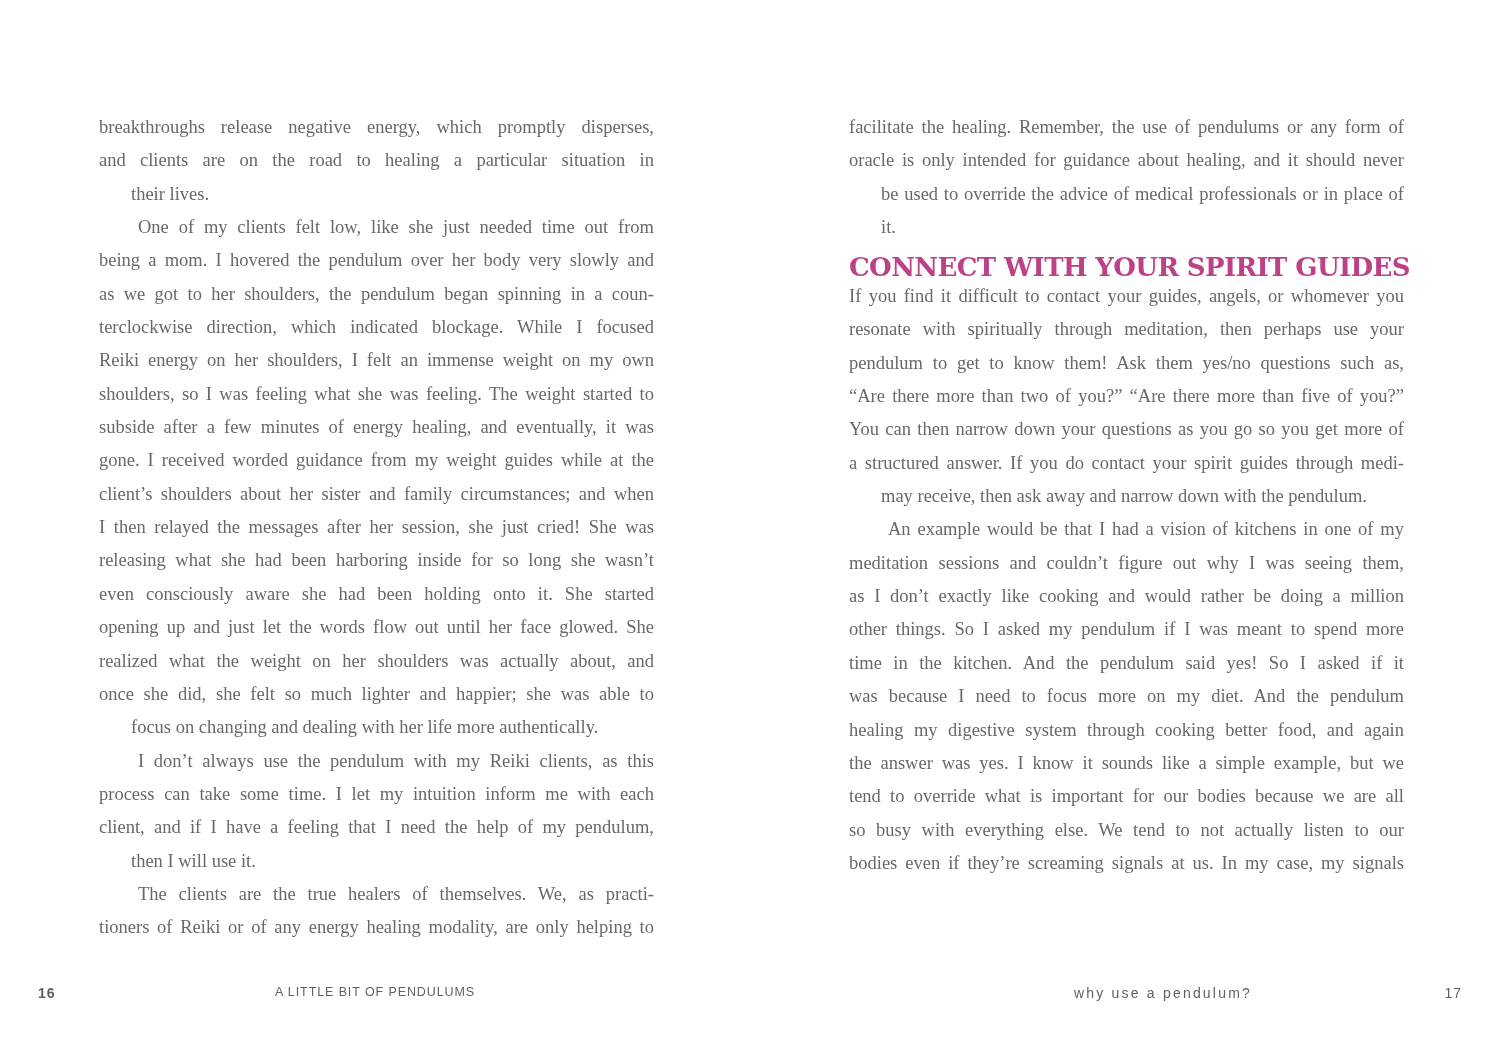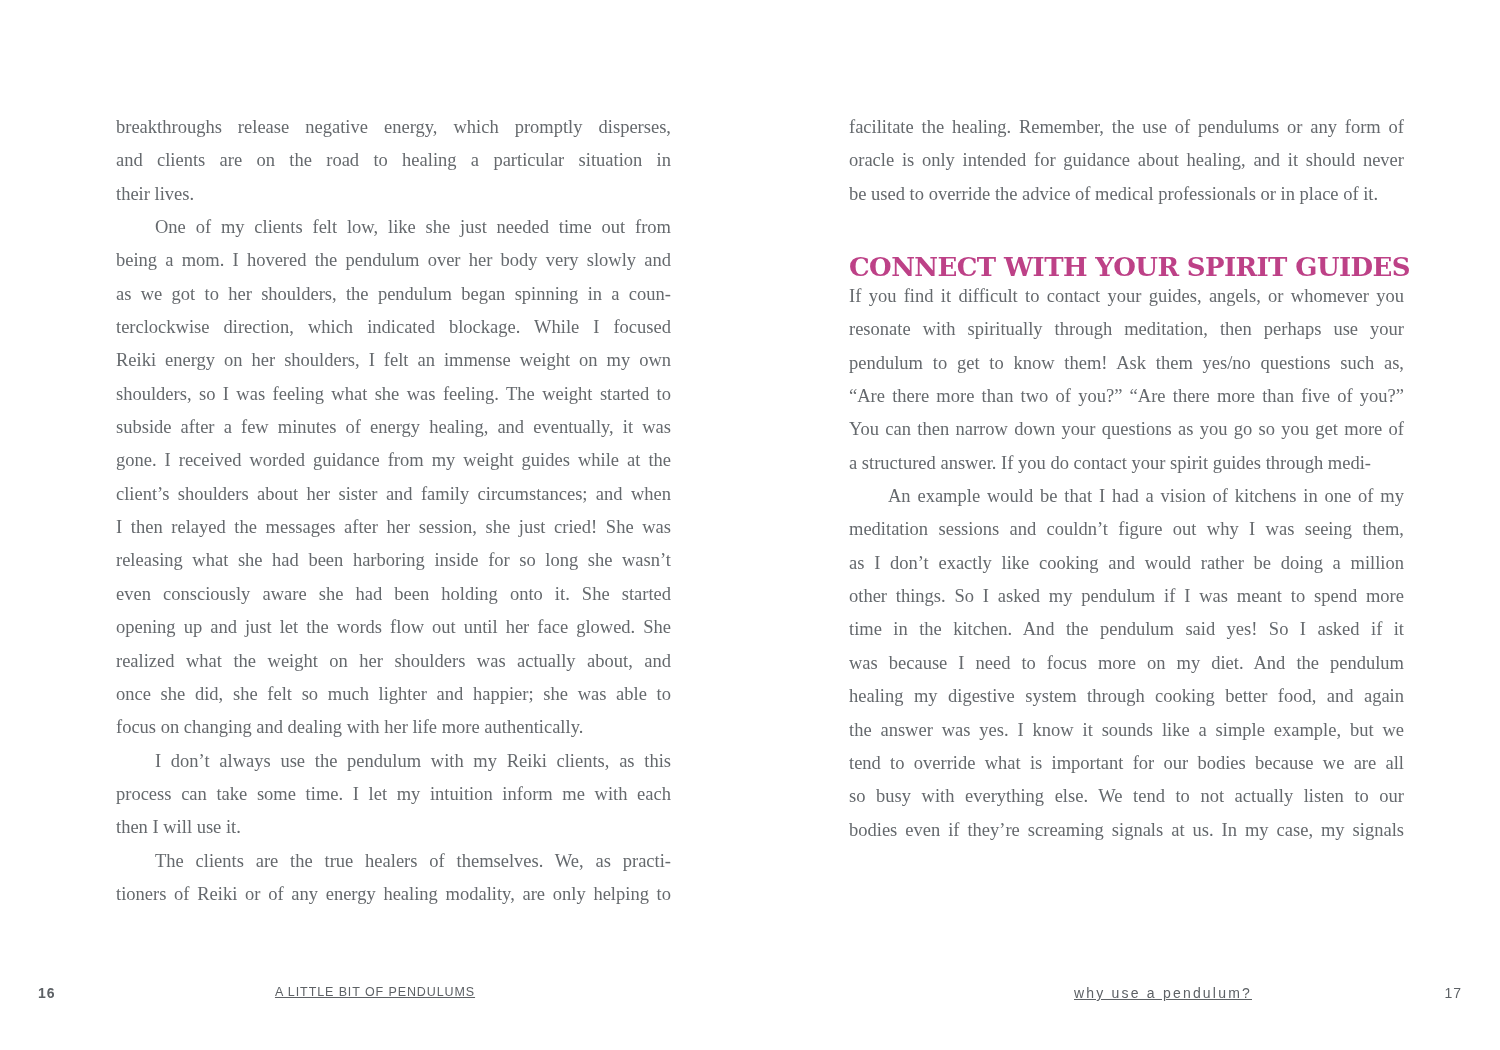--- a/index.html
+++ b/index.html
@@ -16,51 +16,51 @@
     font-family:"Liberation Serif", serif;
     overflow:hidden;
   }
   .page-text{
     position:absolute;
     top:111px;
     width:555px;
     color:var(--body-text);
     font-size:18.5px;
   }
-  #left-page-text{left:116px;}
+  #left-page-text{left:99px;}
   #right-page-text{left:849px;}
   .para{margin:0;}
   .line{
     height:33.35px;
     line-height:33.35px;
     text-align:justify;
     text-align-last:justify;
   }
   .para.indent .line:first-child{text-indent:39px;}
-  .para.ends .line:last-child{text-align-last:left;}
+  .para.ends .line:last-child{text-align-last:left;margin-left:32px;}
   .heading{
     font-family:"DejaVu Serif", serif;
     font-weight:bold;
     font-size:26px;
     line-height:36px;
     letter-spacing:-0.6px;
     color:var(--heading);
     margin:38px 0 -5px 0;
     white-space:nowrap;
   }
   .footer-item{
     position:absolute;
     top:985px;
     font-family:"Liberation Sans", sans-serif;
     color:var(--footer-text);
   }
   .page-num{font-size:14px;letter-spacing:1px;}
   #page-num-left{left:38px;font-weight:bold;}
   #page-num-right{right:38px;text-align:right;margin-left:23px;}
-  .running-footer{width:750px;text-align:center;text-decoration:underline;}
+  .running-footer{width:750px;text-align:center;}
   #running-footer-left{
     left:0;
     font-size:12.5px;
     letter-spacing:0.9px;
   }
   #running-footer-right{
     left:788px;
     font-size:14px;
     letter-spacing:2.2px;
   }
@@ -88,20 +88,21 @@
       <div class="line">releasing what she had been harboring inside for so long she wasn’t</div>
       <div class="line">even consciously aware she had been holding onto it. She started</div>
       <div class="line">opening up and just let the words flow out until her face glowed. She</div>
       <div class="line">realized what the weight on her shoulders was actually about, and</div>
       <div class="line">once she did, she felt so much lighter and happier; she was able to</div>
       <div class="line">focus on changing and dealing with her life more authentically.</div>
     </div>
     <div class="para indent ends">
       <div class="line">I don’t always use the pendulum with my Reiki clients, as this</div>
       <div class="line">process can take some time. I let my intuition inform me with each</div>
+      <div class="line">client, and if I have a feeling that I need the help of my pendulum,</div>
       <div class="line">then I will use it.</div>
     </div>
     <div class="para indent">
       <div class="line">The clients are the true healers of themselves. We, as practi-</div>
       <div class="line">tioners of Reiki or of any energy healing modality, are only helping to</div>
     </div>
   </div>
 
 <div id="right-page-text" class="page-text">
     <div class="para ends">
@@ -110,20 +111,21 @@
       <div class="line">be used to override the advice of medical professionals or in place of it.</div>
     </div>
     <div class="heading">CONNECT WITH YOUR SPIRIT GUIDES</div>
     <div class="para ends">
       <div class="line">If you find it difficult to contact your guides, angels, or whomever you</div>
       <div class="line">resonate with spiritually through meditation, then perhaps use your</div>
       <div class="line">pendulum to get to know them! Ask them yes/no questions such as,</div>
       <div class="line">“Are there more than two of you?” “Are there more than five of you?”</div>
       <div class="line">You can then narrow down your questions as you go so you get more of</div>
       <div class="line">a structured answer. If you do contact your spirit guides through medi-</div>
+      <div class="line">may receive, then ask away and narrow down with the pendulum.</div>
     </div>
     <div class="para indent">
       <div class="line">An example would be that I had a vision of kitchens in one of my</div>
       <div class="line">meditation sessions and couldn’t figure out why I was seeing them,</div>
       <div class="line">as I don’t exactly like cooking and would rather be doing a million</div>
       <div class="line">other things. So I asked my pendulum if I was meant to spend more</div>
       <div class="line">time in the kitchen. And the pendulum said yes! So I asked if it</div>
       <div class="line">was because I need to focus more on my diet. And the pendulum</div>
       <div class="line">healing my digestive system through cooking better food, and again</div>
       <div class="line">the answer was yes. I know it sounds like a simple example, but we</div>

